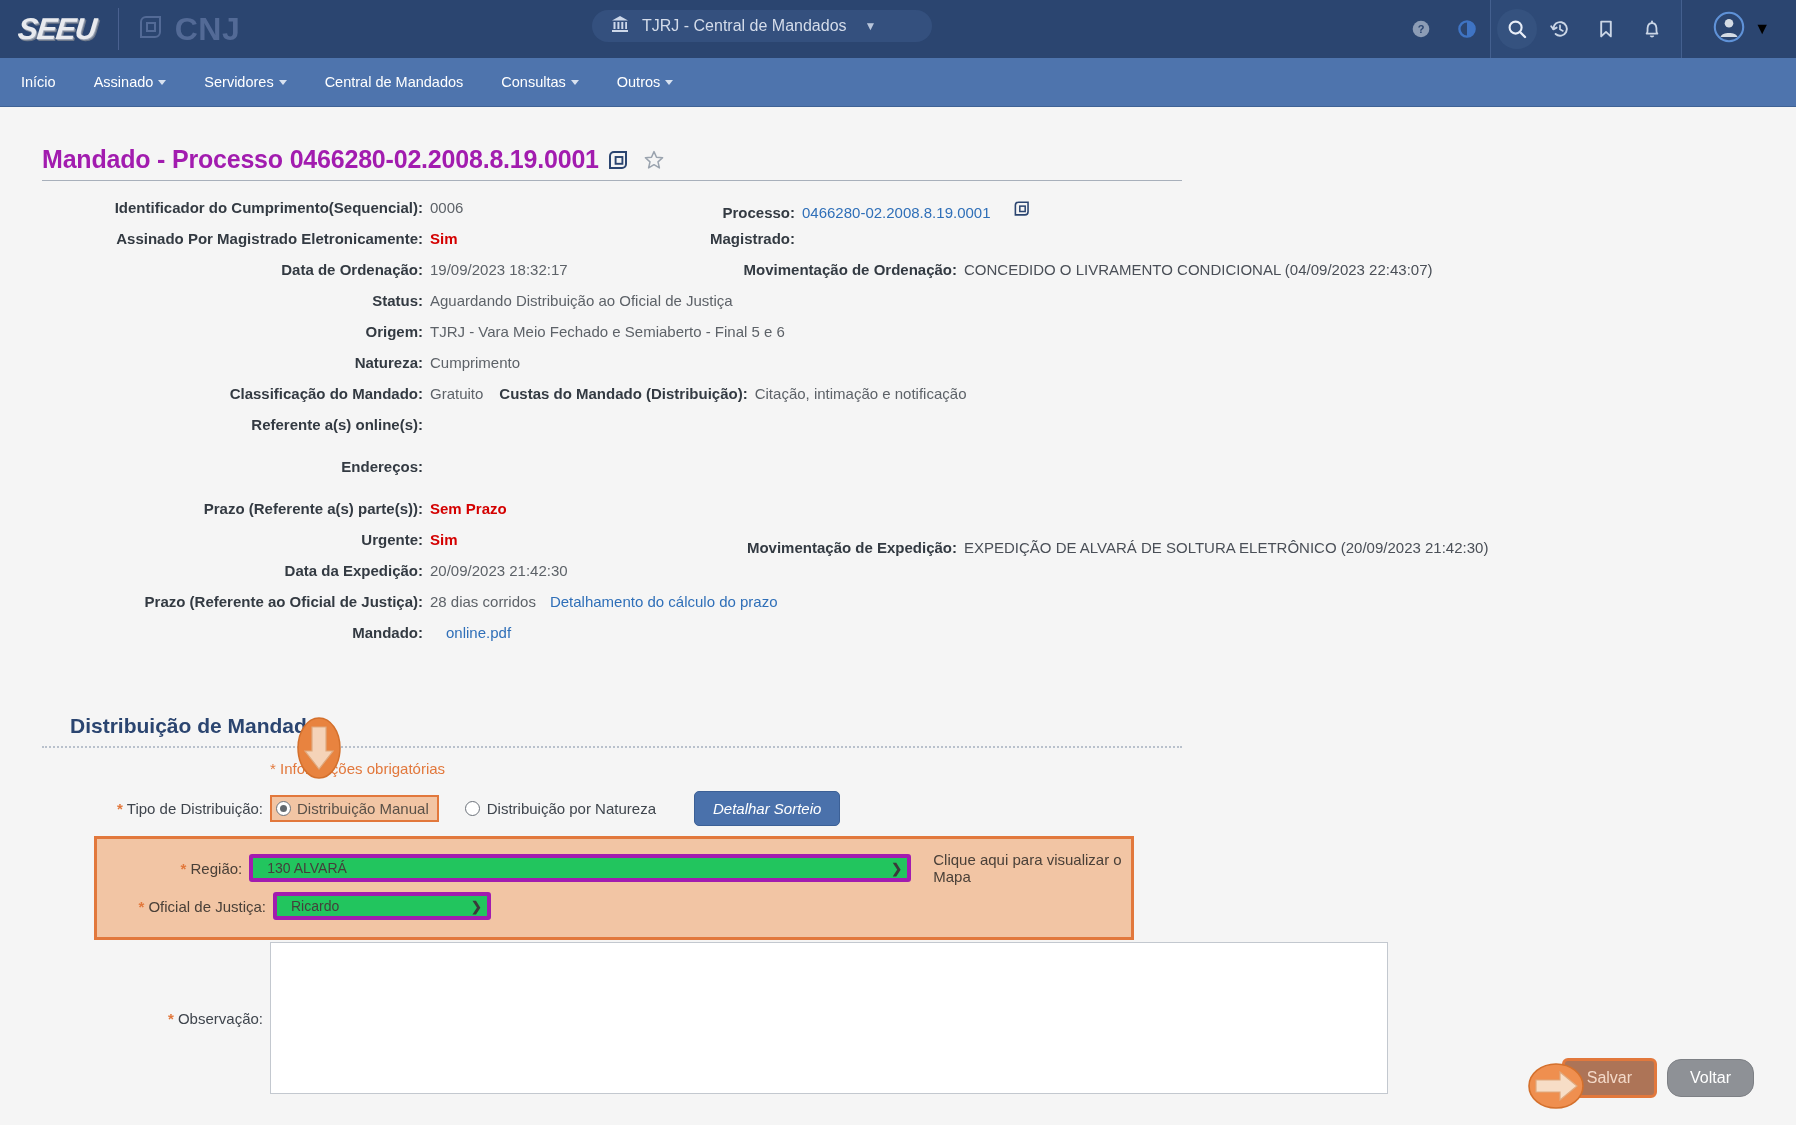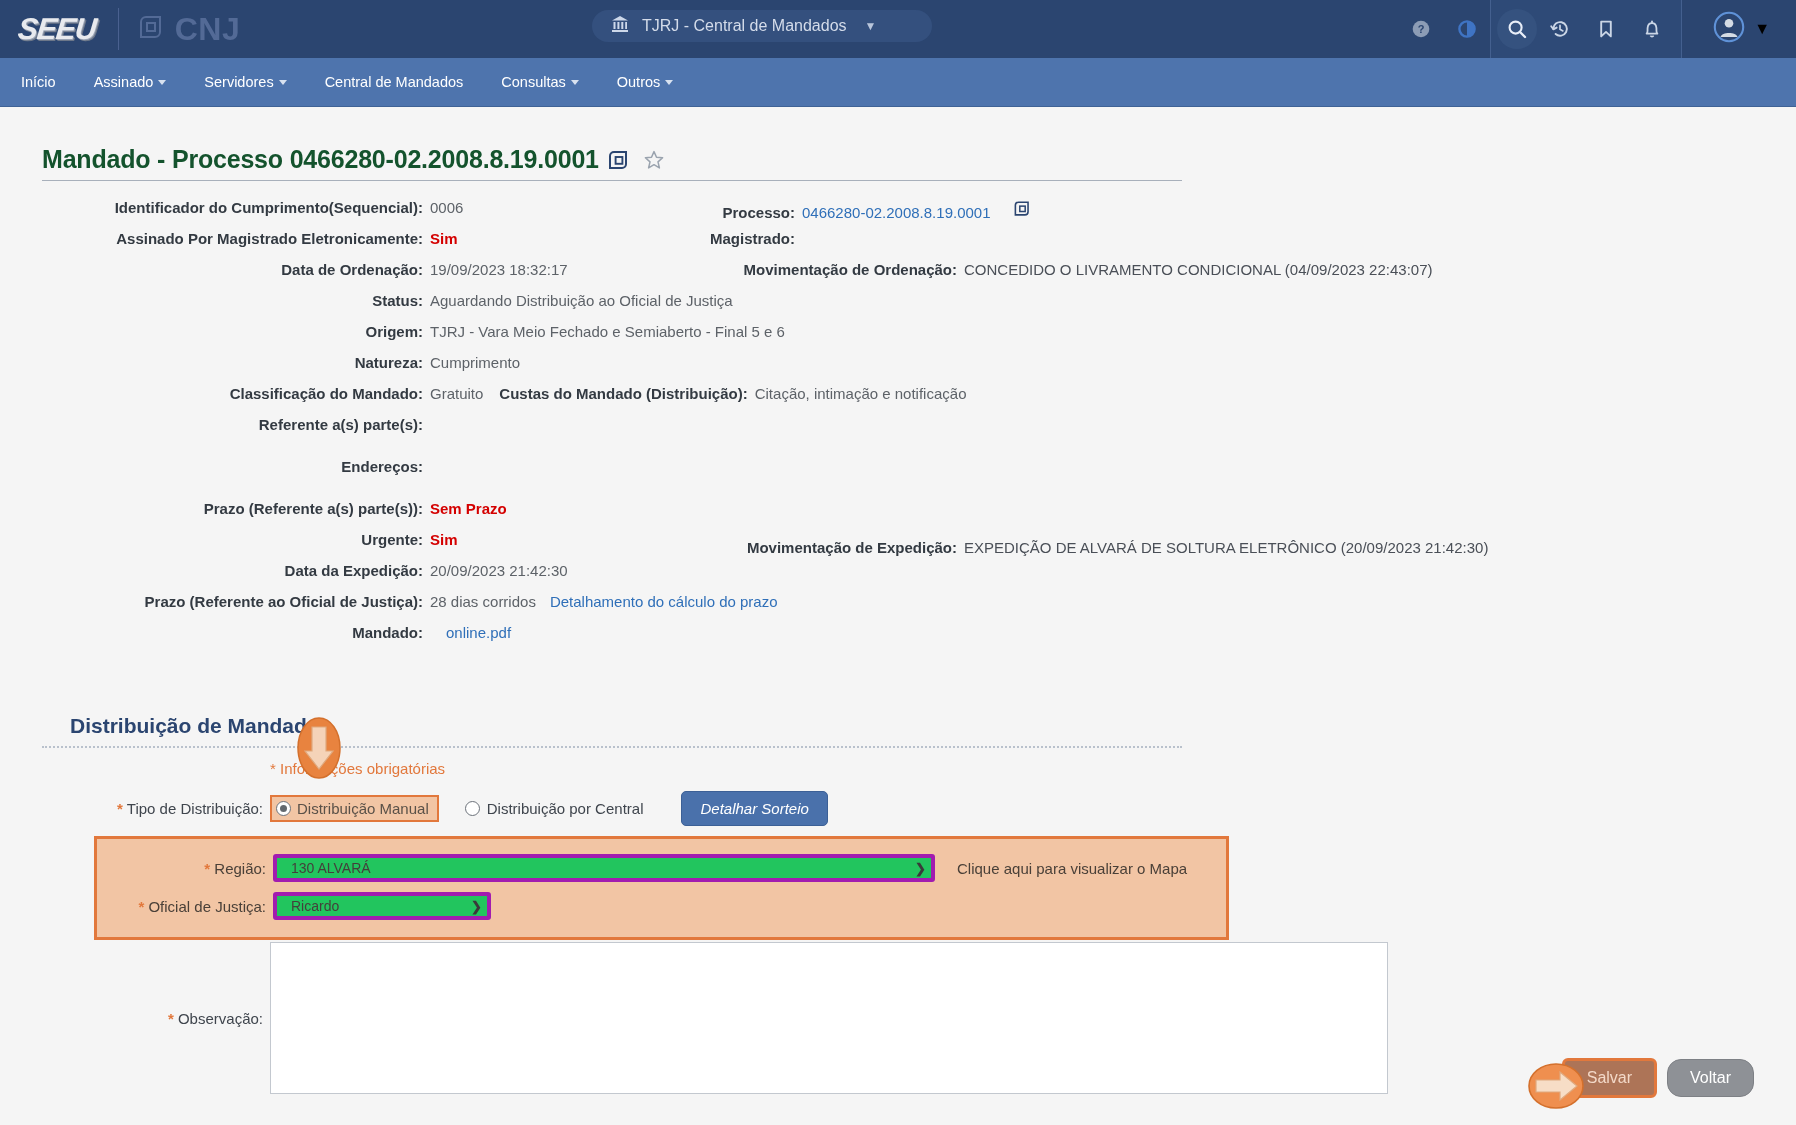--- a/index.html
+++ b/index.html
@@ -123,21 +123,21 @@
   .page-title-row {
     margin-top: 38px;
     display: flex; align-items: center; gap: 6px;
     border-bottom: 1px solid #a8b0bb;
     width: 1140px;
     padding-bottom: 6px;
   }
   .page-title {
     font-size: 25px;
     font-weight: bold;
-    color: #14532d;
+    color: #a21caf;
     letter-spacing: -0.2px;
   }
   .title-icon { margin-left: 2px; display:flex; align-items:center; cursor:pointer;}
   .star-icon { margin-left: 6px; cursor: pointer; display:flex; align-items:center; }
 
   
   .details { margin-top: 18px; position: relative; }
   .drow { display: flex; align-items: baseline; min-height: 31px; }
   .dlabel {
     width: 388px;
@@ -241,21 +241,21 @@
     padding: 8px 18px;
     cursor: pointer;
     font-family: "Liberation Sans", sans-serif;
     font-style: italic;
   }
 
   
   .orange-panel {
     margin-top: 10px;
     margin-left: 52px;
-    width: 1135px;
+    width: 1040px;
     background: #f2c5a4;
     border: 3px solid #e2783c;
     padding: 10px 0 12px 0;
   }
   .op-row { display: flex; align-items: center; min-height: 38px; }
   .op-label {
     width: 176px; text-align: right; padding-right: 7px;
     font-size: 15px; color: #4a4038;
   }
   select.sel-region, select.sel-oficial {
@@ -480,21 +480,21 @@
     </div>
 
     <div class="drow">
       <div class="dlabel">Classificação do Mandado:</div>
       <div class="dval light">Gratuito</div>
       <div class="dlabel2">Custas do Mandado (Distribuição):</div>
       <div class="dval light">Citação, intimação e notificação</div>
     </div>
 
     <div class="drow" style="min-height:42px">
-      <div class="dlabel">Referente a(s) parte(s):</div>
+      <div class="dlabel">Referente a(s) online(s):</div>
       <div class="dval light"></div>
     </div>
     <div class="drow" style="min-height:42px">
       <div class="dlabel">Endereços:</div>
       <div class="dval light"></div>
     </div>
     <div class="drow">
       <div class="dlabel">Prazo (Referente a(s) parte(s)):</div>
       <div class="dval red">Sem Prazo</div>
     </div>
@@ -551,21 +551,21 @@
     <div class="distrib-label">
       <span class="req-star">*</span>
       <span>Tipo de Distribuição:</span>
     </div>
     <div class="radio-box-hl">
       <span class="radio-dot sel"></span>
       <span class="radio-label">Distribuição Manual</span>
     </div>
     <div class="radio-plain">
       <span class="radio-dot"></span>
-      <span>Distribuição por Central</span>
+      <span>Distribuição por Natureza</span>
     </div>
     <button class="btn-sorteio">Detalhar Sorteio</button>
   </div>
 
   <div class="orange-panel">
     <div class="op-row">
       <div class="op-label">
         <span class="req-star">*</span>
         <span>Região:</span>
       </div>

